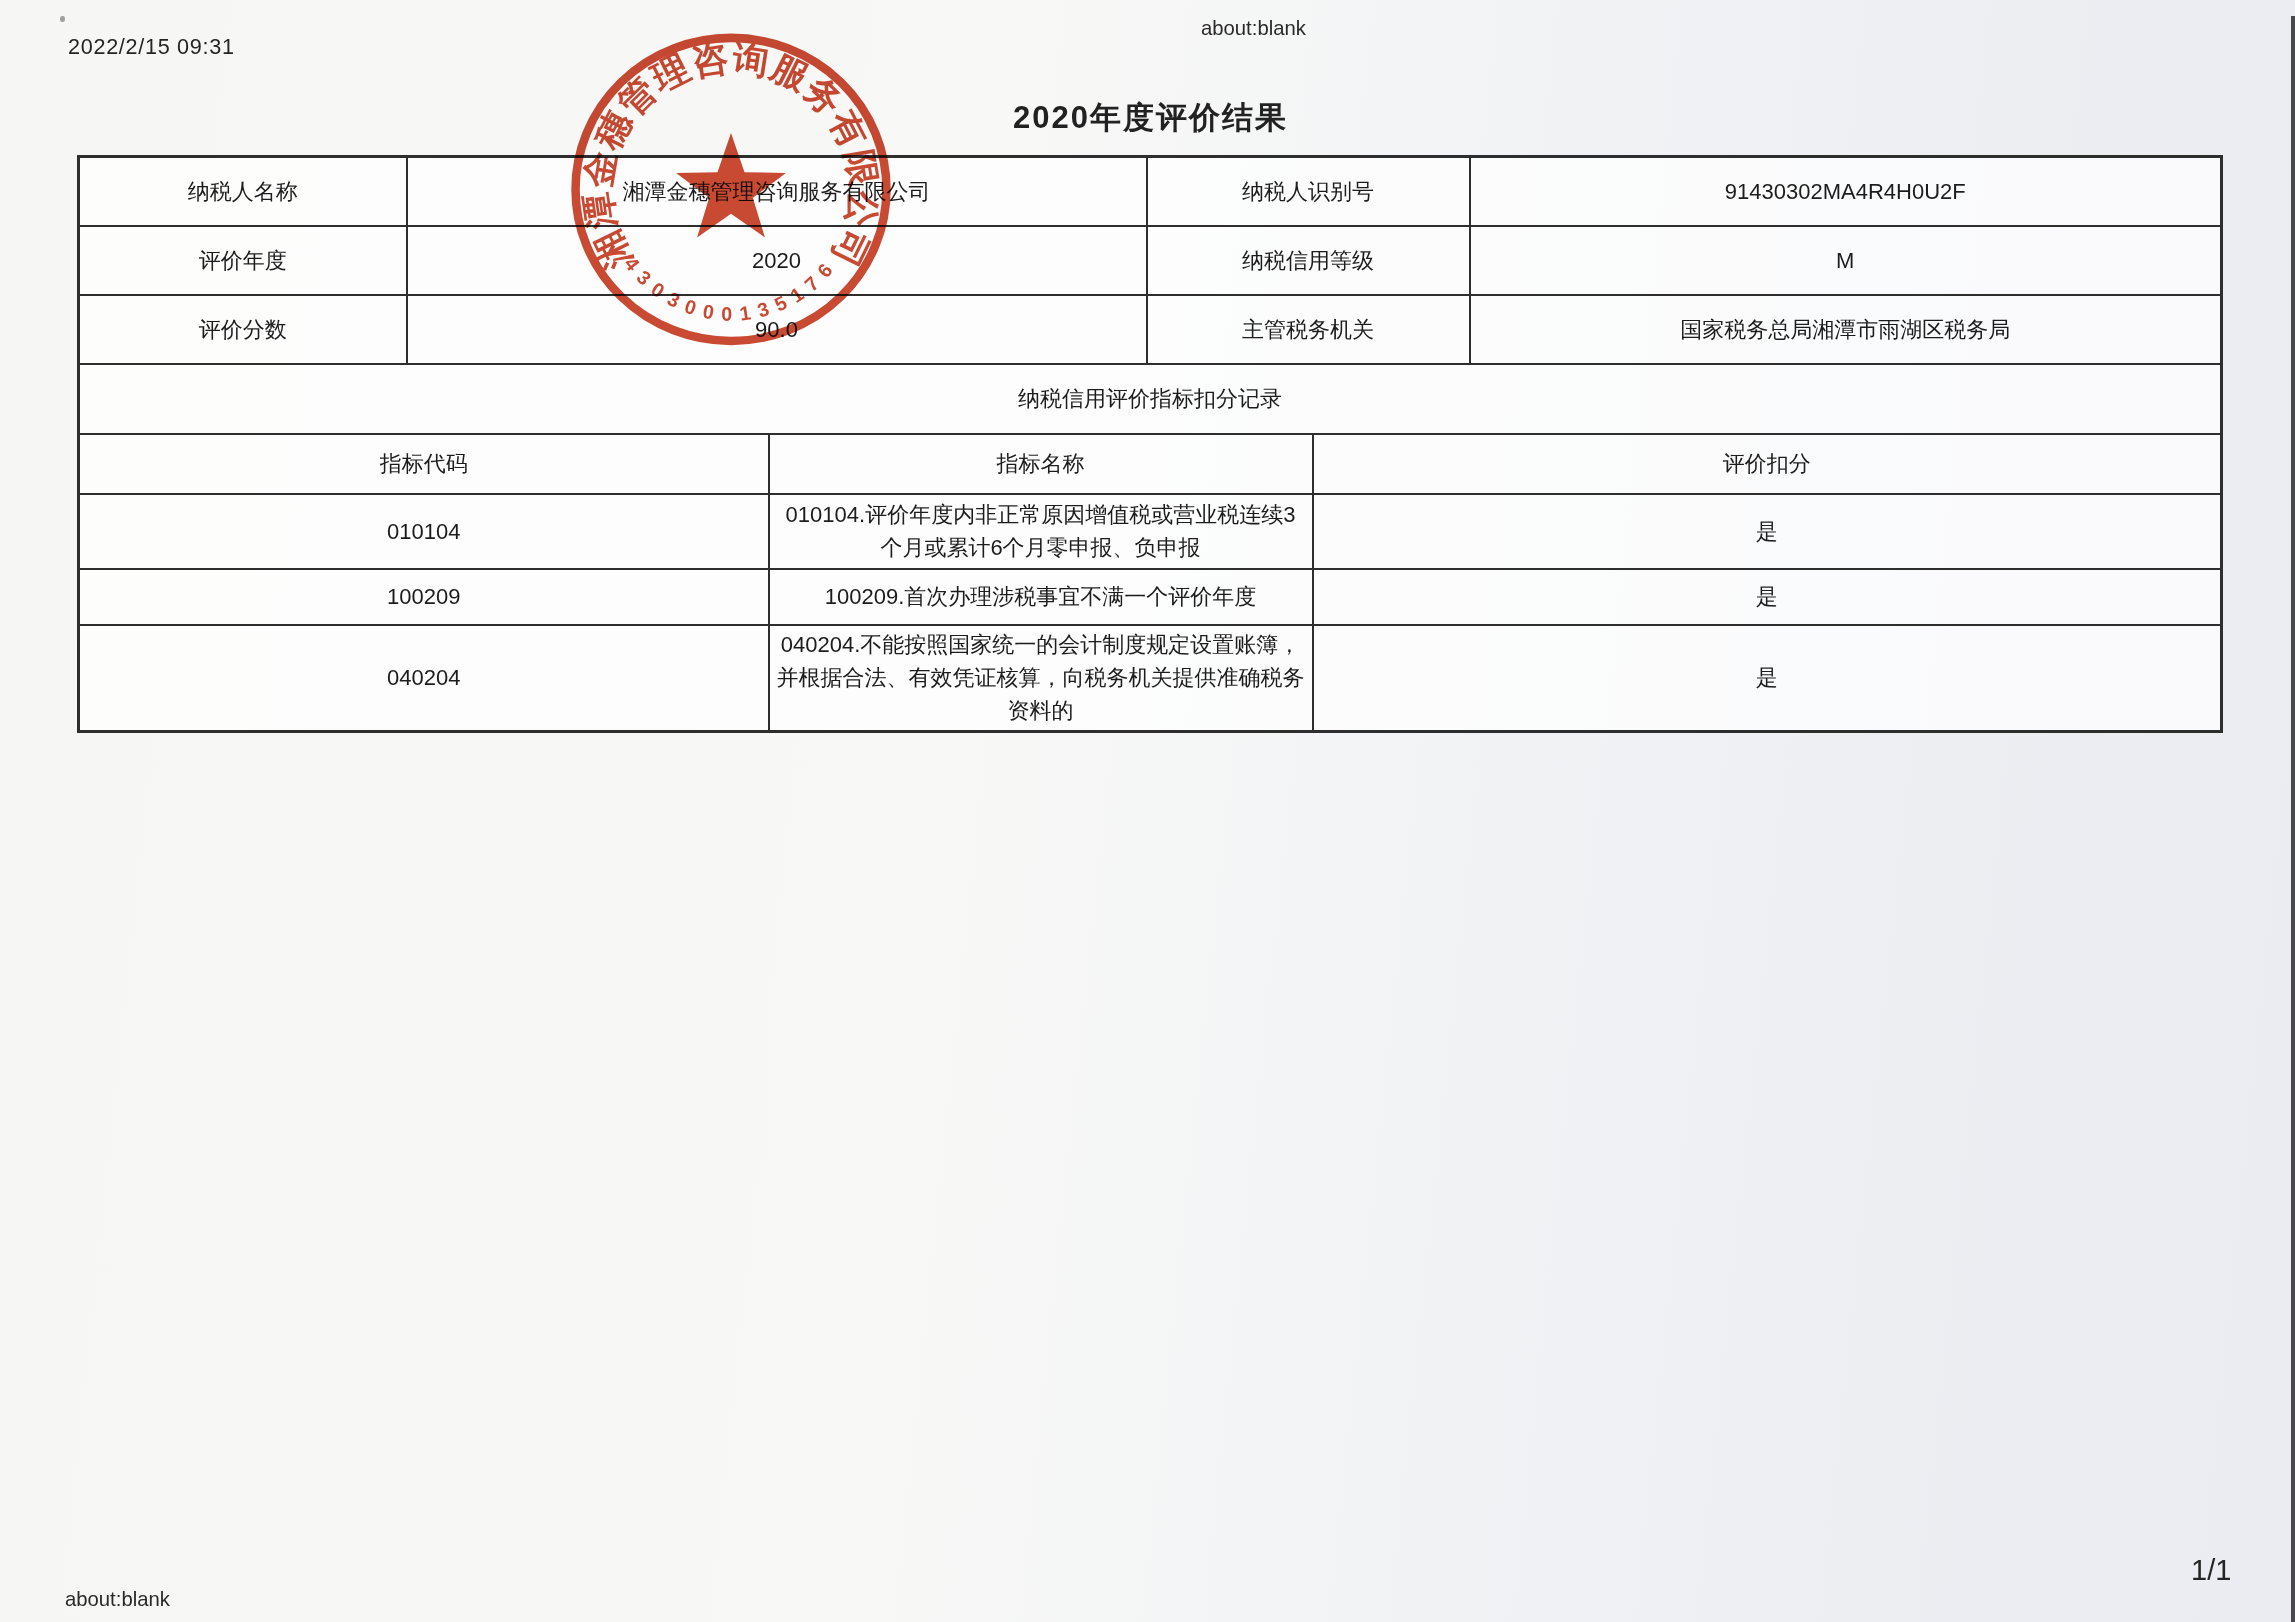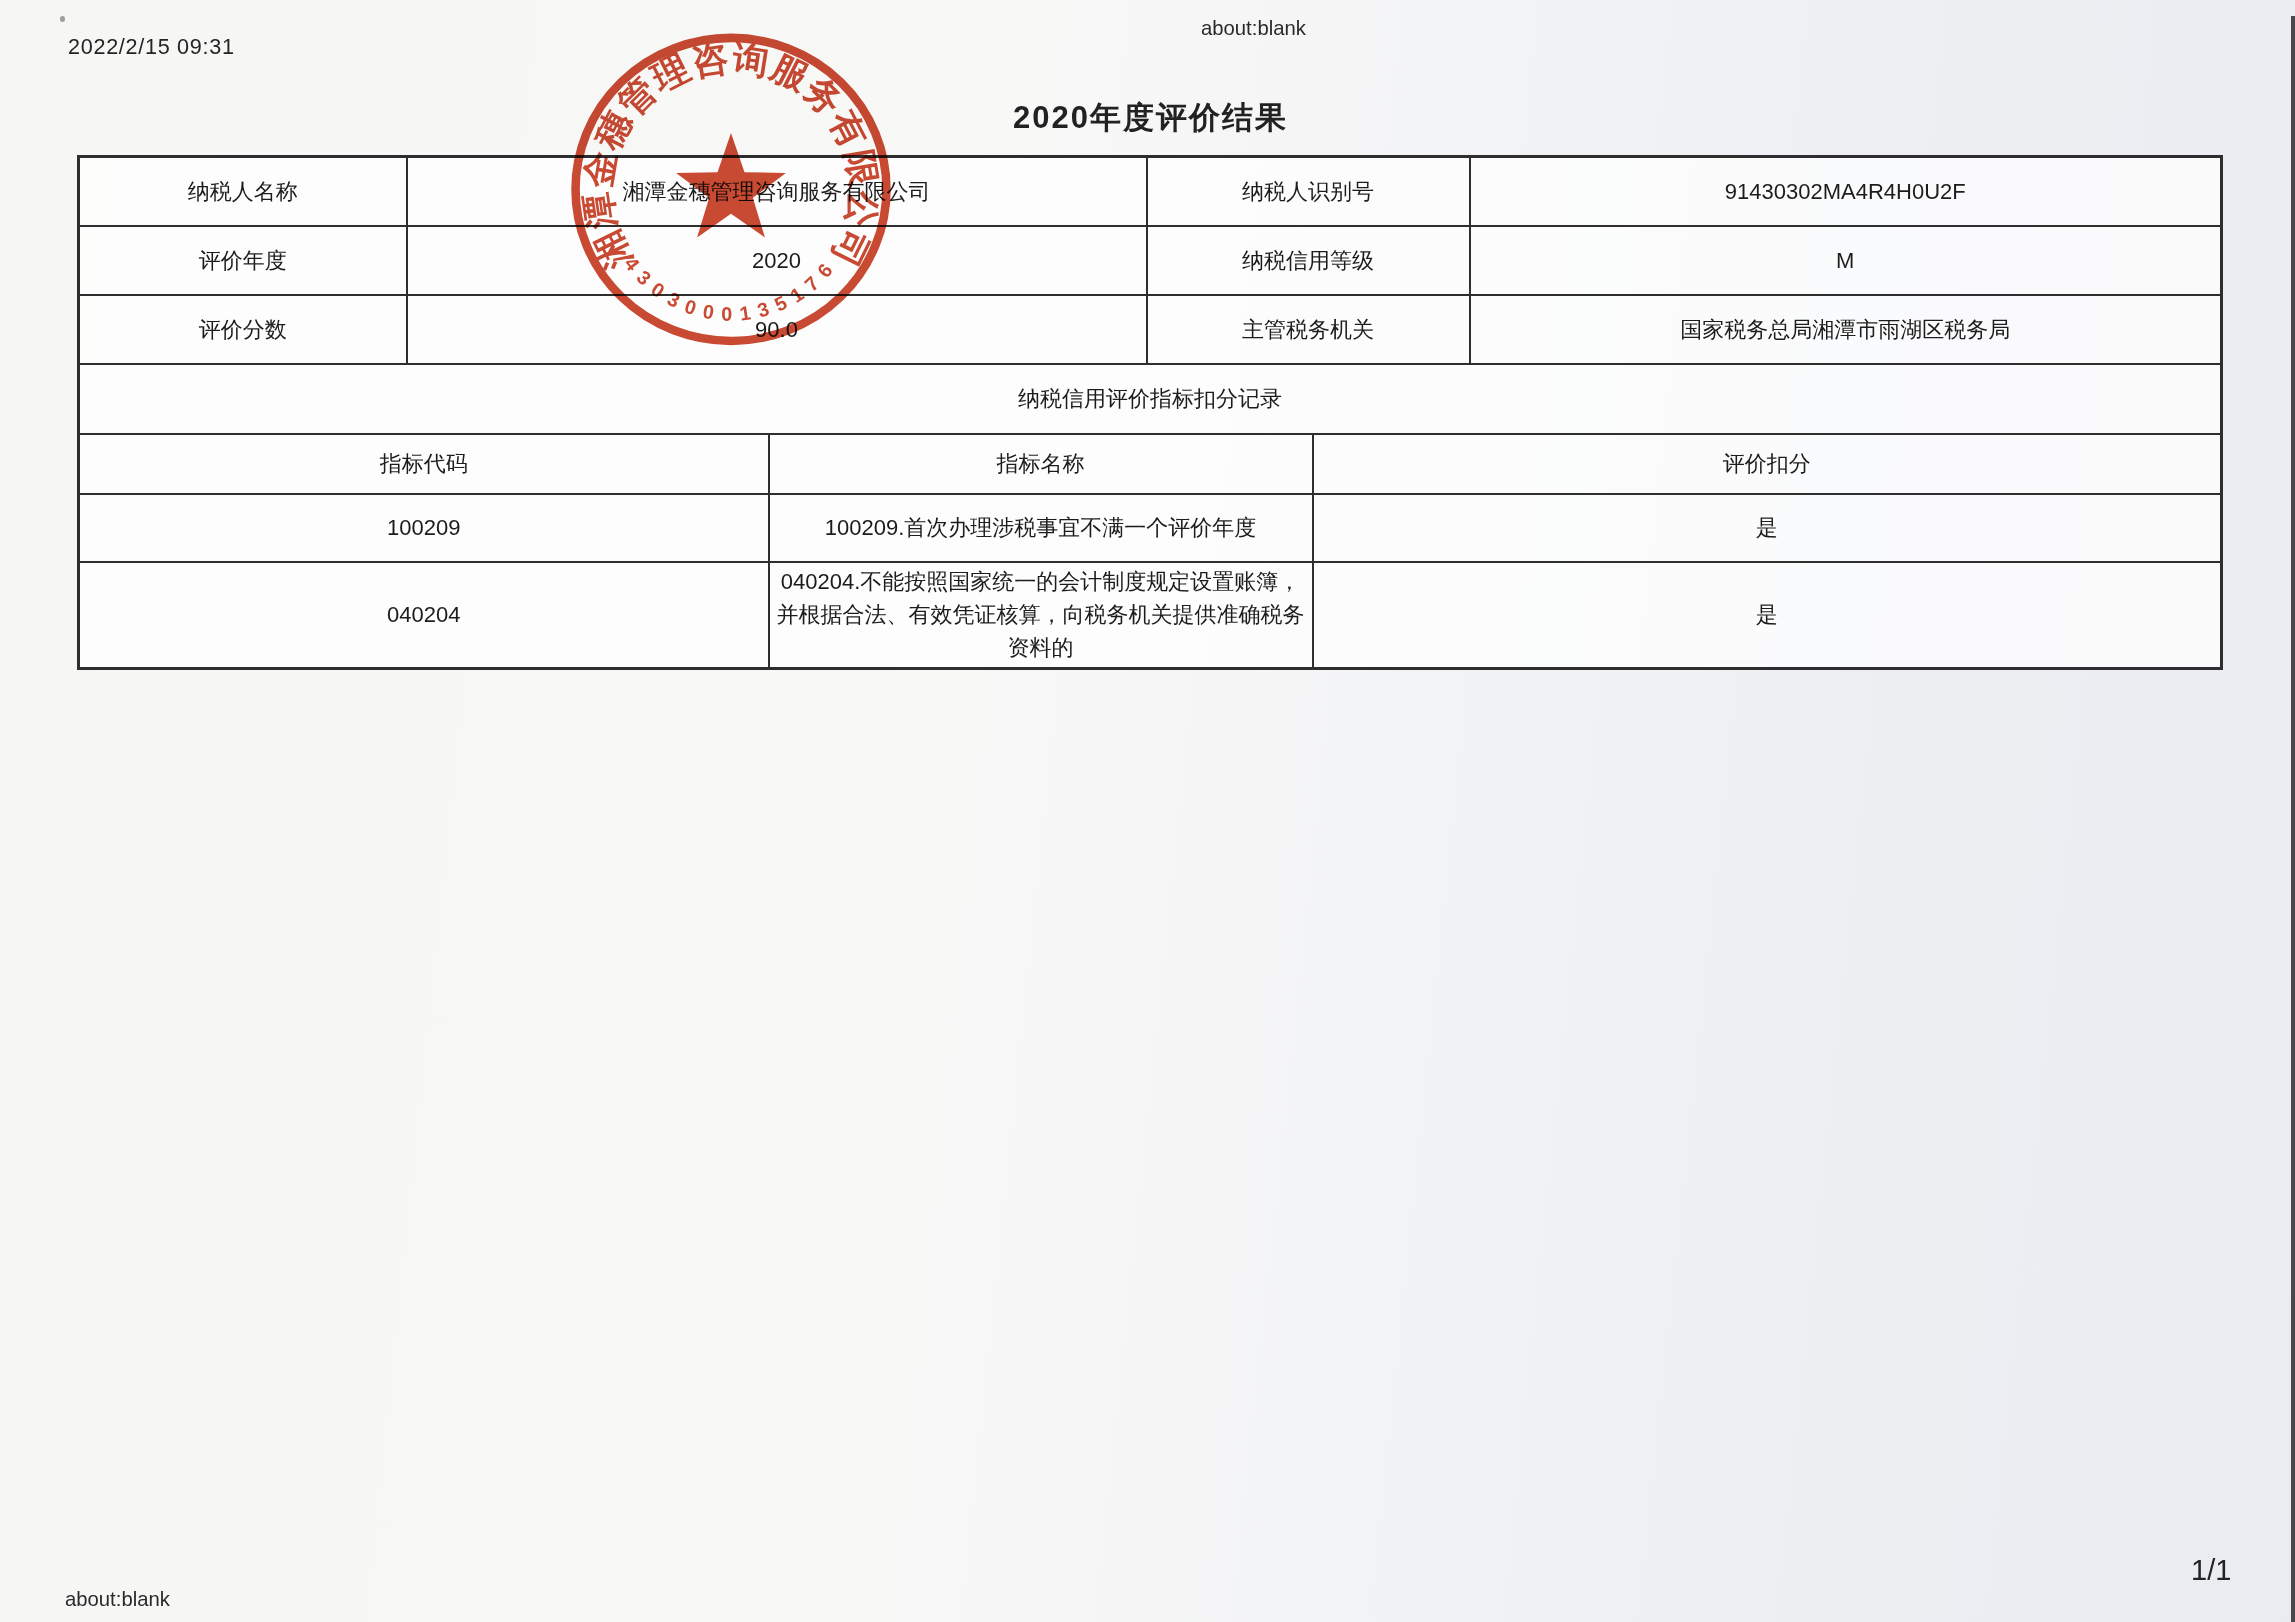--- a/index.html
+++ b/index.html
@@ -42,21 +42,21 @@
     text-align:center;vertical-align:middle;
     font-size:22px;line-height:1.5;color:#1c1c1c;
     padding:2.6px 6.6px;overflow:hidden;
   }
   td.name-cell{font-size:21.6px;line-height:1.6;padding:3.9px 9.2px;}
   tr.r-sum{height:69px;}
   tr.r-sec{height:70px;}
   tr.r-head{height:60px;}
   tr.r-d1{height:75px;}
   tr.r-d2{height:74px;}
-  tr.r-d3{height:68px;}
+  tr.r-d3{height:56px;}
   tr.r-d4{height:84px;}
   
   .stamp{
     position:absolute;left:567px;top:29.5px;width:328px;height:328px;
     mix-blend-mode:multiply;opacity:.92;pointer-events:none;
   }
   .stamp text{font-family:"Liberation Sans","DejaVu Sans",sans-serif;}
   .seal-company{font-size:55px;font-weight:700;letter-spacing:2px;}
   .seal-serial{font-size:30px;font-weight:600;letter-spacing:13px;}
 </style>
@@ -107,20 +107,25 @@
         <tr class="r-sec">
           <td colspan="6">纳税信用评价指标扣分记录</td>
         </tr>
 
         <tr class="r-head">
           <td colspan="2">指标代码</td>
           <td colspan="2">指标名称</td>
           <td colspan="2">评价扣分</td>
         </tr>
 
+        <tr class="r-d1">
+          <td colspan="2">010104</td>
+          <td colspan="2" class="name-cell">010104.评价年度内非正常原因增值税或营业税连续3个月或累计6个月零申报、负申报</td>
+          <td colspan="2">是</td>
+        </tr>
         <tr class="r-d3">
           <td colspan="2">100209</td>
           <td colspan="2" class="name-cell">100209.首次办理涉税事宜不满一个评价年度</td>
           <td colspan="2">是</td>
         </tr>
         <tr class="r-d4">
           <td colspan="2">040204</td>
           <td colspan="2" class="name-cell">040204.不能按照国家统一的会计制度规定设置账簿，并根据合法、有效凭证核算，向税务机关提供准确税务资料的</td>
           <td colspan="2">是</td>
         </tr>

